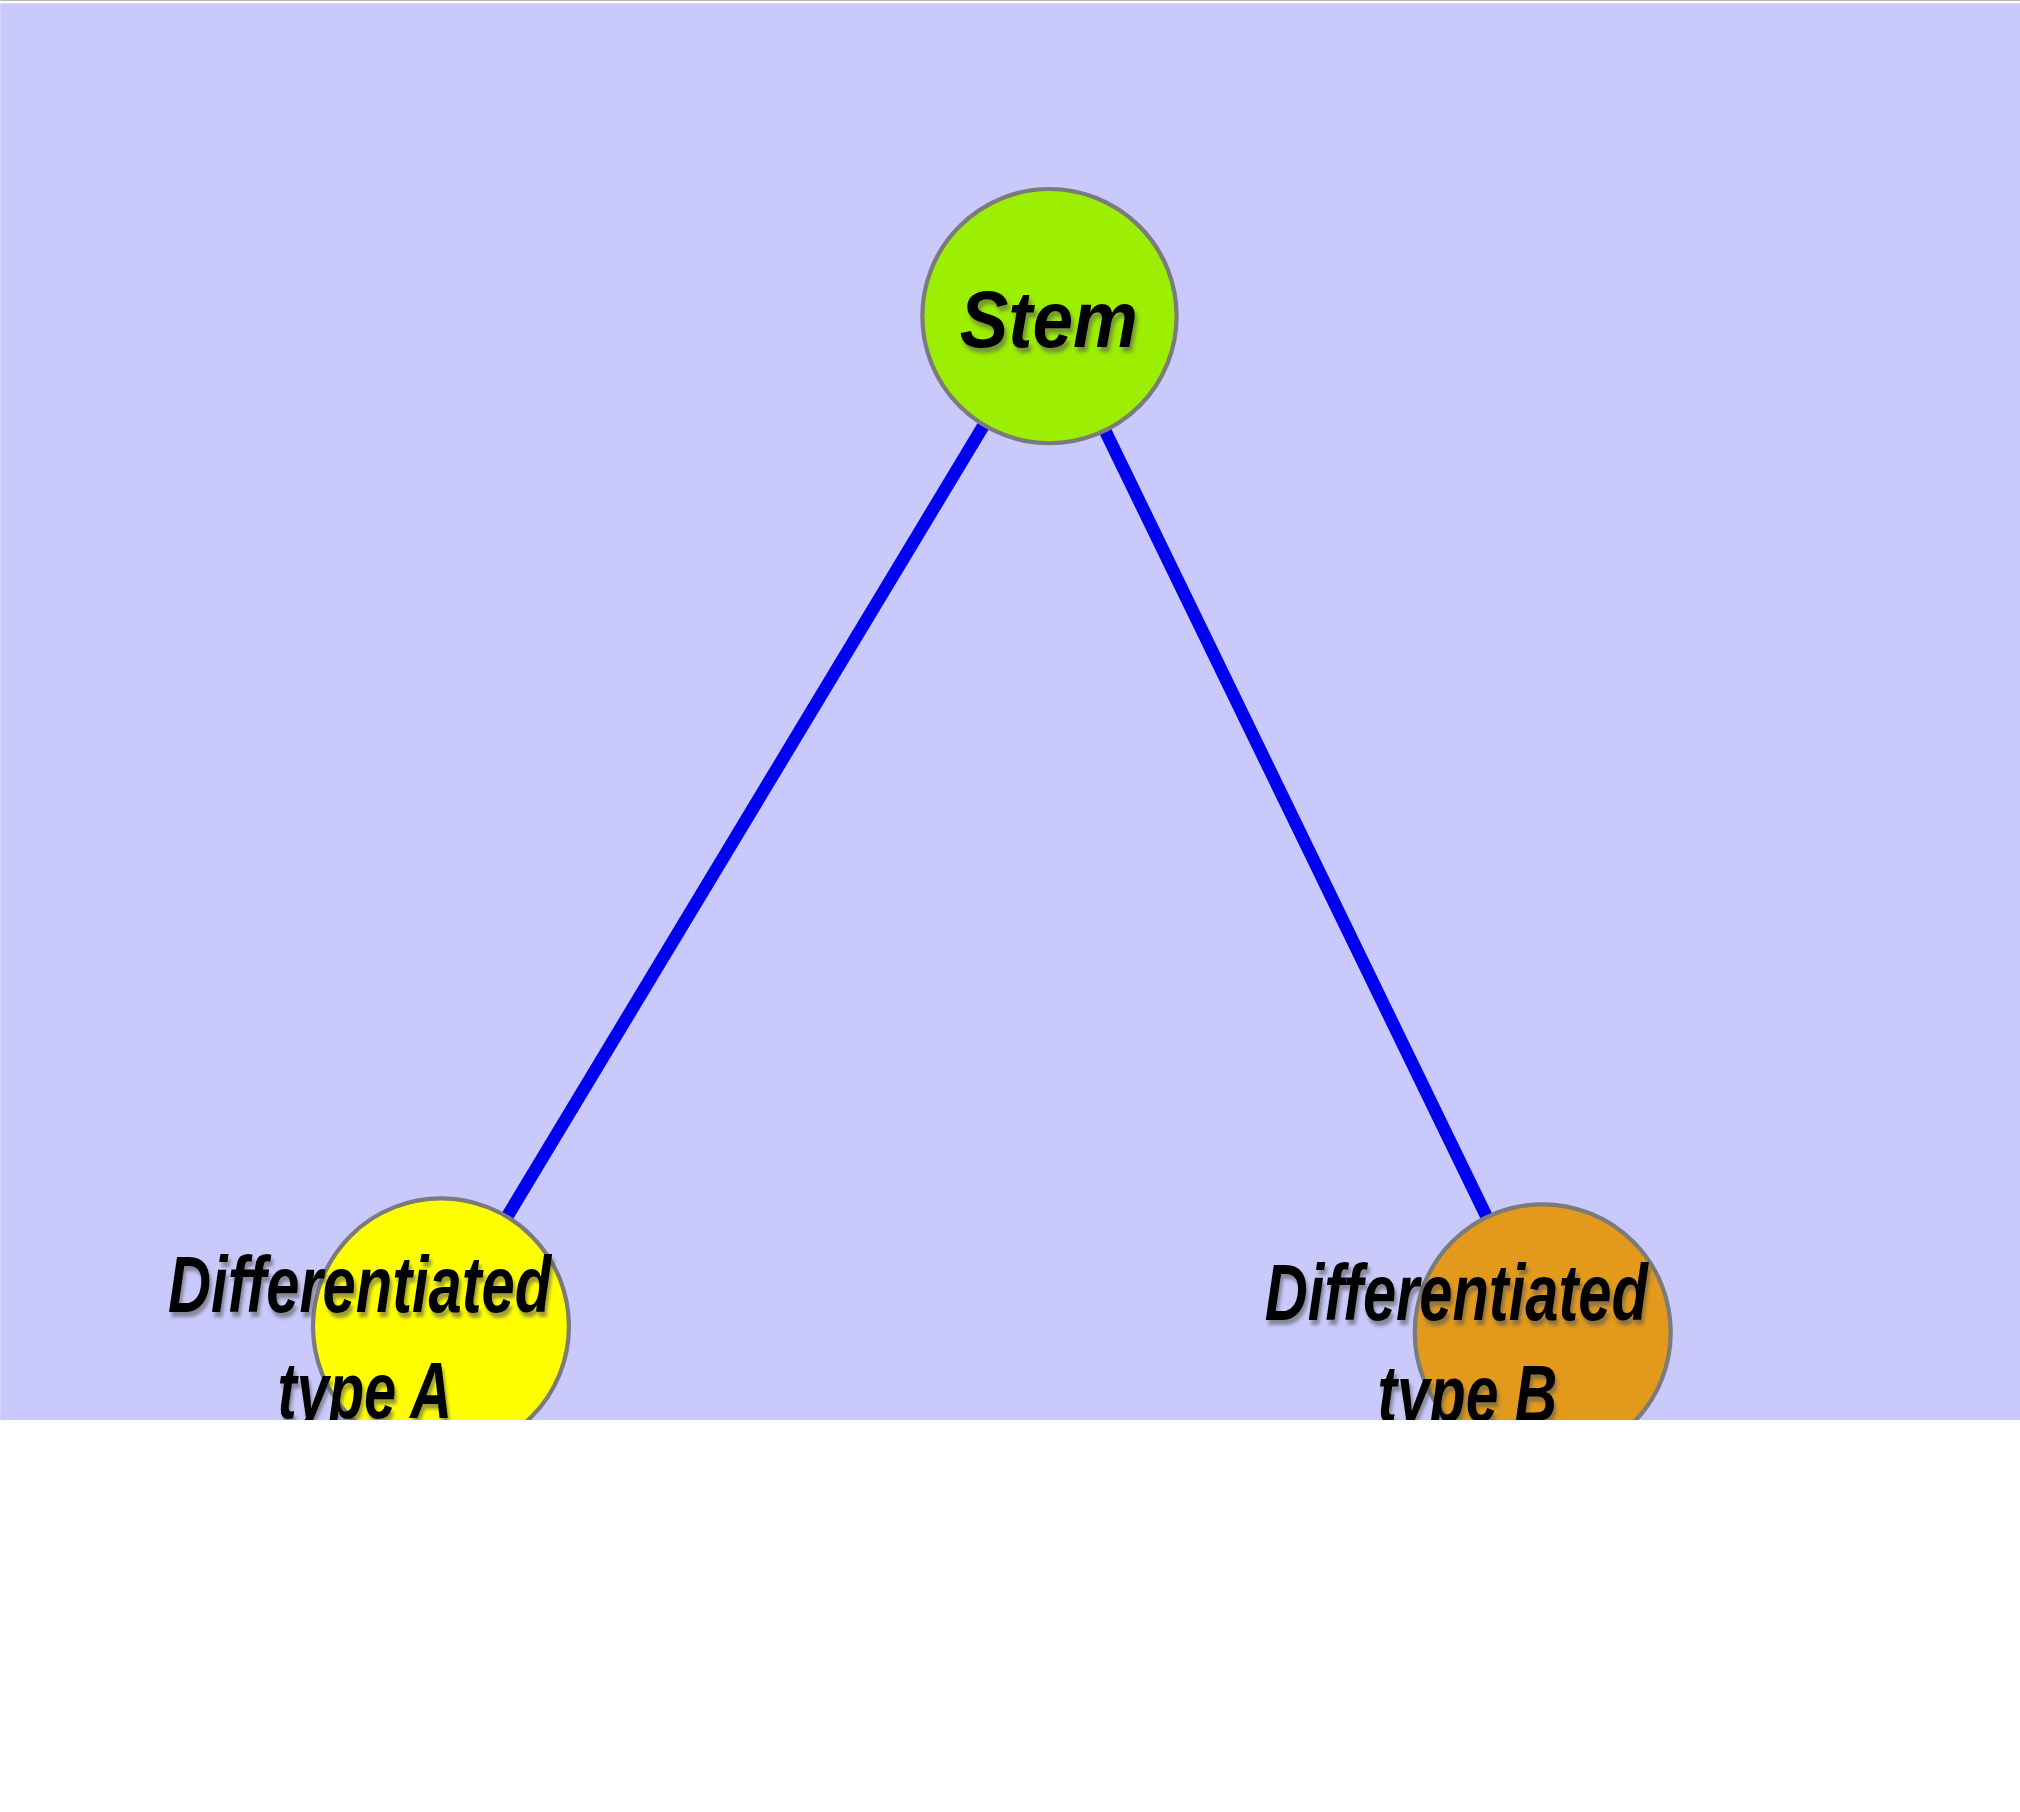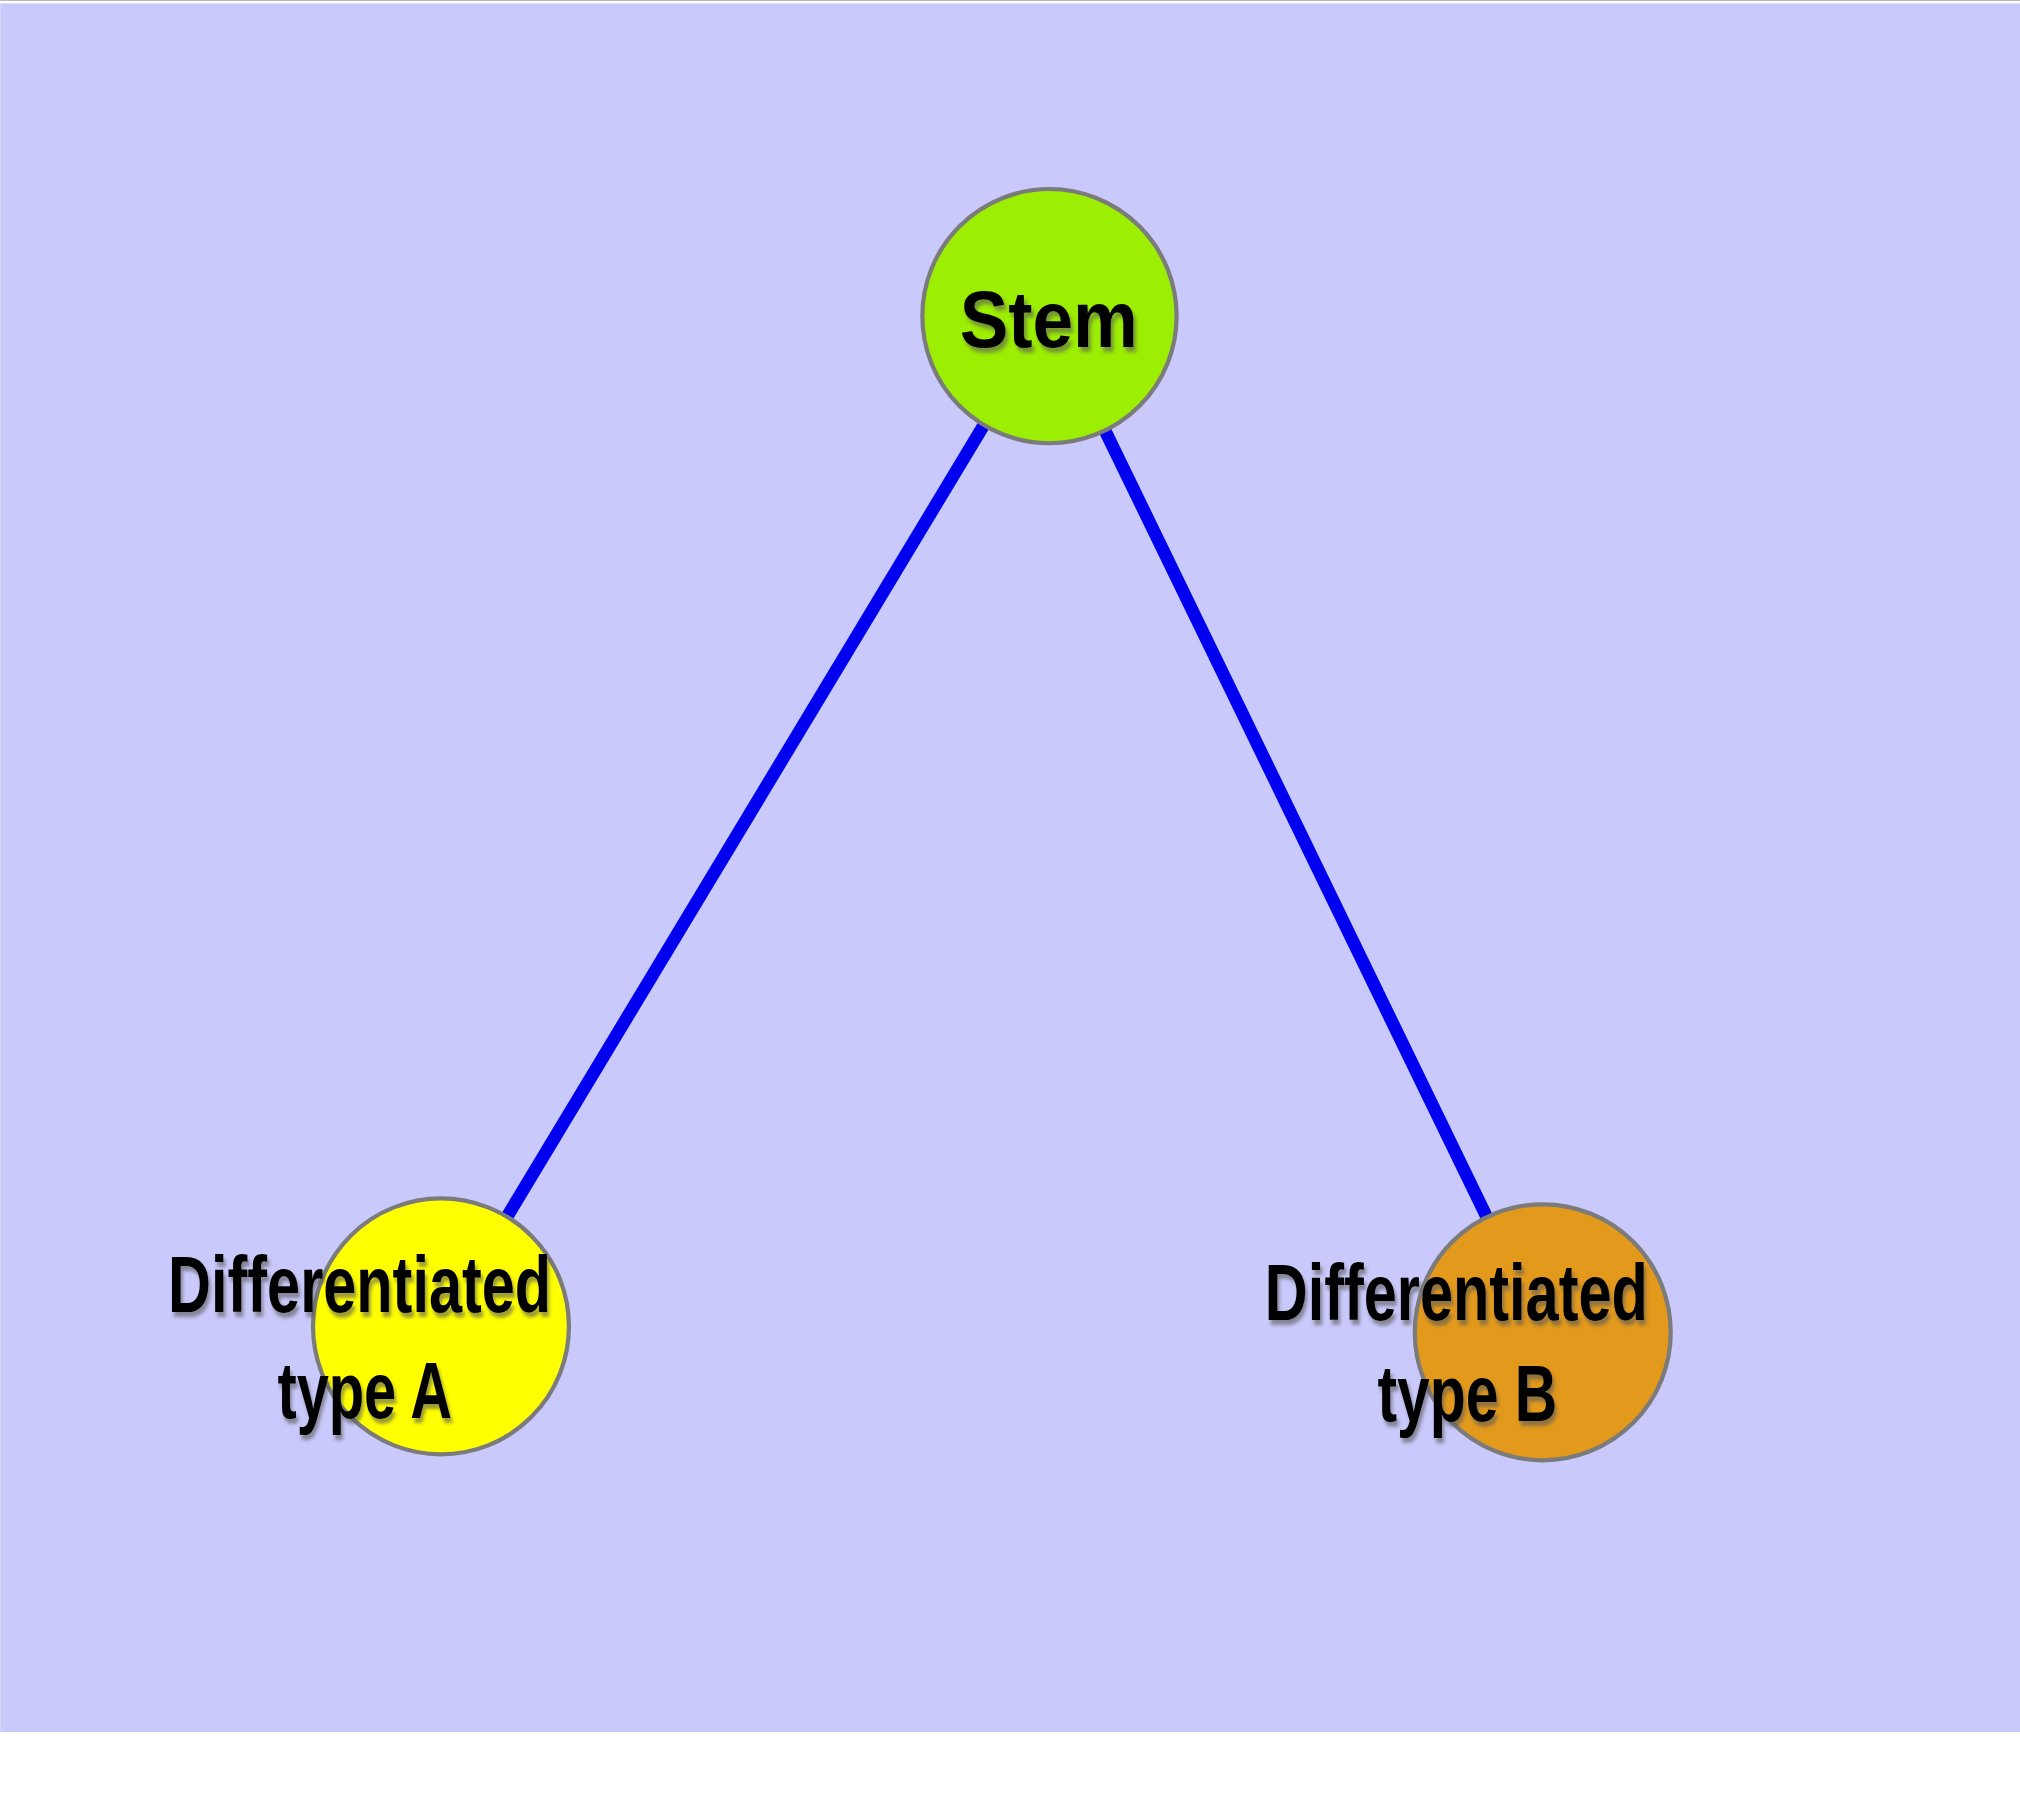--- a/index.html
+++ b/index.html
@@ -3,22 +3,23 @@
 <meta charset="utf-8">
 <style>
   html, body {
     margin: 0;
     padding: 0;
     background: #ffffff;
   }
   .stage {
     position: relative;
     width: 2021px;
-    height: 1732px;
+    height: 1420px;
     overflow: hidden;
+    font-style: italic;
   }
   svg {
     display: block;
   }
   .node-label {
     font-family: "Liberation Sans", sans-serif;
     font-weight: bold;
     font-size: 93px;
     fill: #000000;
     text-anchor: middle;

